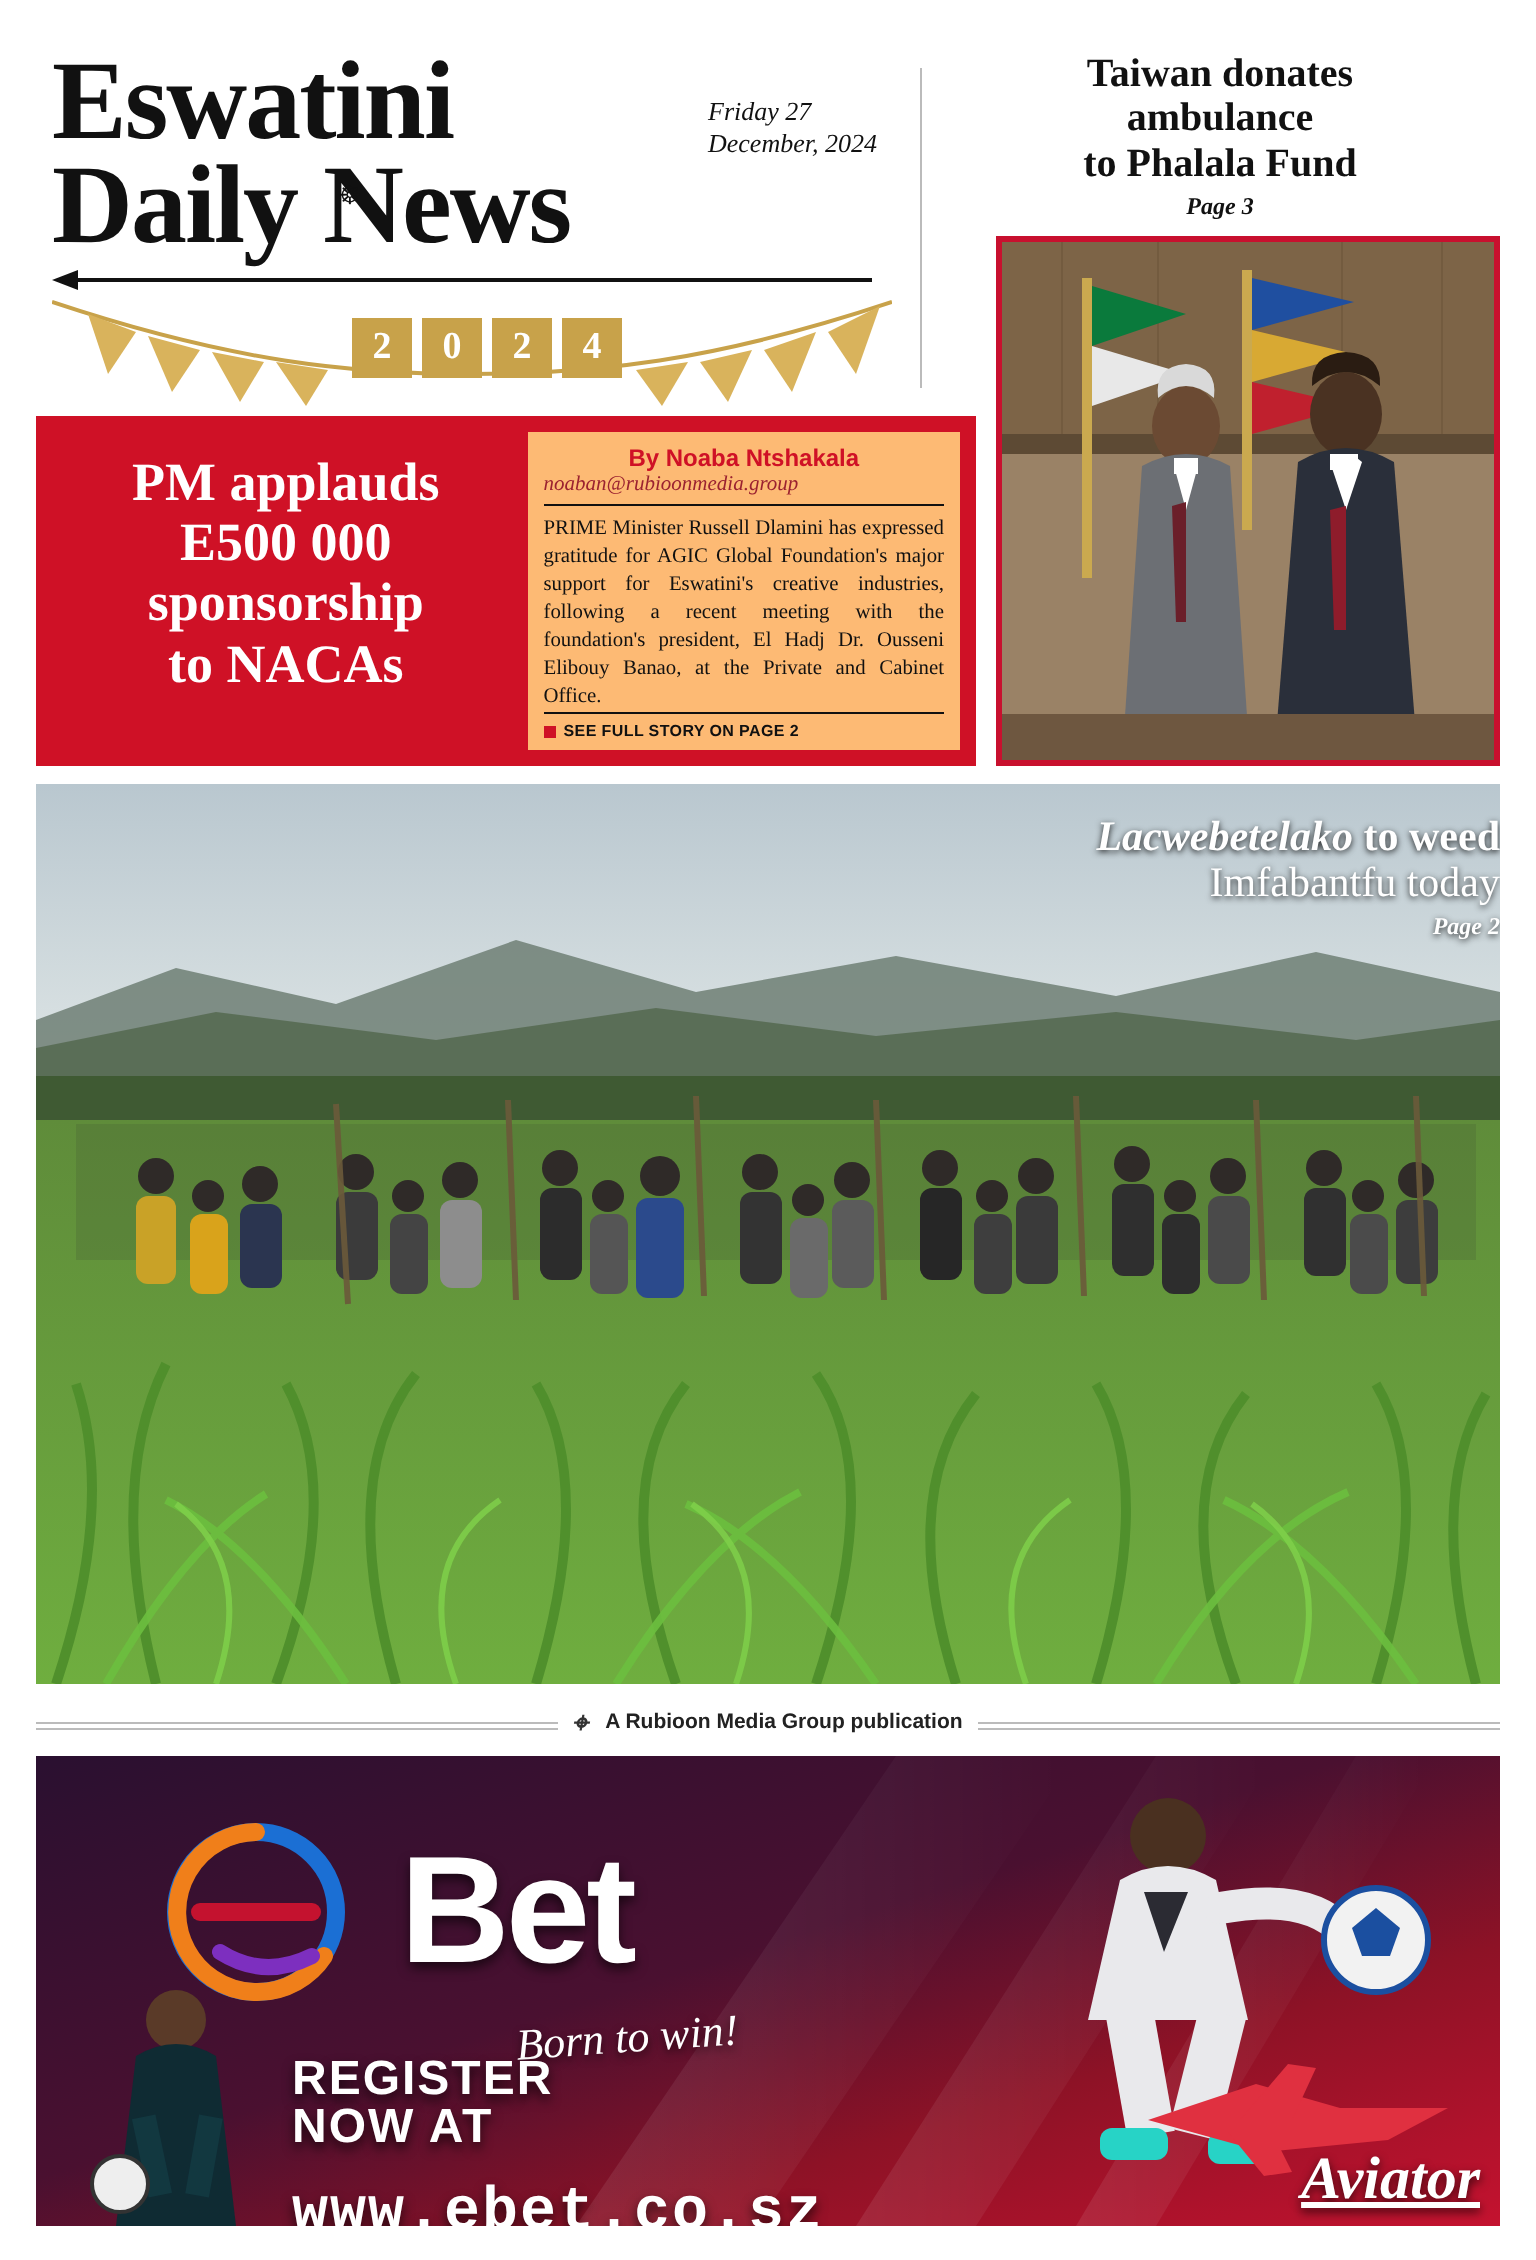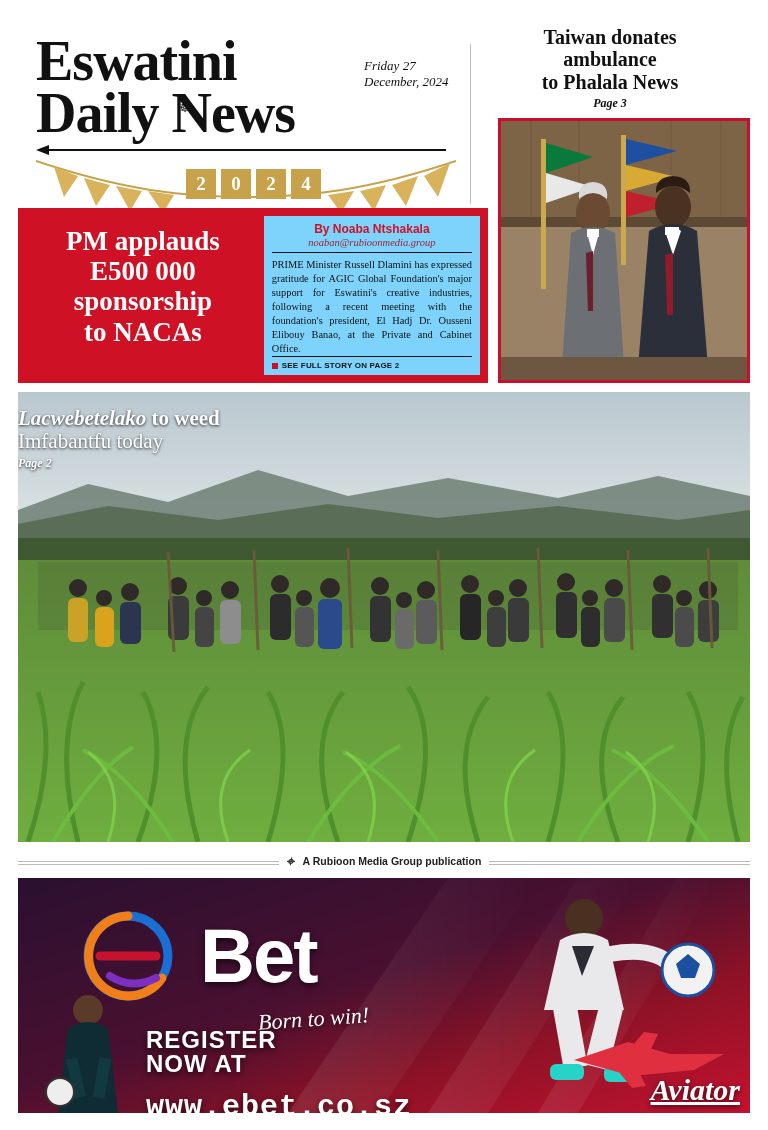--- a/index.html
+++ b/index.html
@@ -6,21 +6,21 @@
   html, body {
     width: 768px; height: 1130px;
     background: #ffffff;
     font-family: "Liberation Serif", serif;
     overflow: hidden;
   }
   .page {
     position: relative;
     width: 768px; height: 1130px;
     background: #fff;
-    padding: 18px;
+    padding: 8px;
   }
 
   
   .masthead {
     position: relative;
     display: flex;
     padding: 18px 18px 0 18px;
     height: 200px;
   }
   .masthead-left {
@@ -144,37 +144,36 @@
     width: 250px;
     color: #fff;
     font-weight: bold;
     font-size: 27px;
     line-height: 1.12;
     padding: 18px 8px 0 12px;
     text-align: center;
   }
   .lead-body {
     width: 220px;
-    background: #7dd3fc;
+    background: #fdba74;
     margin: 8px 8px 8px 0;
     padding: 6px 8px;
     position: relative;
   }
   .byline {
     color: #cf1126;
     font-family: "Liberation Sans", sans-serif;
     font-weight: bold;
     font-size: 12px;
     text-align: center;
   }
   .byemail {
     color: #9b2230;
     font-style: italic;
     font-size: 10.5px;
-    text-align: center;
     margin-top: 1px;
   }
   .by-rule {
     height: 1px; background: #111; margin: 4px 0 5px 0;
   }
   .lead-text {
     font-size: 10.4px;
     line-height: 1.34;
     text-align: justify;
     color: #111;
@@ -196,21 +195,21 @@
   .mainphoto {
     position: absolute;
     left: 18px; top: 392px;
     width: 732px; height: 450px;
     overflow: hidden;
     background: #3f6b2c;
   }
   .photo-caption {
     position: absolute;
     left: 0; right: 0; top: 14px;
-    text-align: left;
+    text-align: right;
     color: #fff;
     text-shadow: 0 1px 3px rgba(0,0,0,.85);
   }
   .photo-caption .l1 { font-weight: bold; font-size: 21px; }
   .photo-caption .l1 em { font-style: italic; }
   .photo-caption .l2 { font-weight: normal; font-size: 21px; margin-top: -2px; }
   .photo-caption .l3 { font-weight: bold; font-style: italic; font-size: 12px; margin-top: 2px; }
 
   
   .pubstrip {
@@ -350,21 +349,21 @@
         </div>
       </div>
     </div>
     <div class="vrule"></div>
   </div>
 
   <div class="teaser">
     <div class="teaser-head">
       <div>Taiwan donates</div>
       <div>ambulance</div>
-      <div>to Phalala News</div>
+      <div>to Phalala Fund</div>
     </div>
     <div class="teaser-page">Page 3</div>
   </div>
 
   <div class="teaser-photo">
     <svg width="246" height="259" viewBox="0 0 246 259">
       <rect x="0" y="0" width="246" height="259" fill="#8a7258"></rect>
       <rect x="0" y="0" width="246" height="96" fill="#7d6447"></rect>
       <rect x="0" y="96" width="246" height="10" fill="#5d4a34"></rect>
       <rect x="0" y="106" width="246" height="153" fill="#9a8266"></rect>

